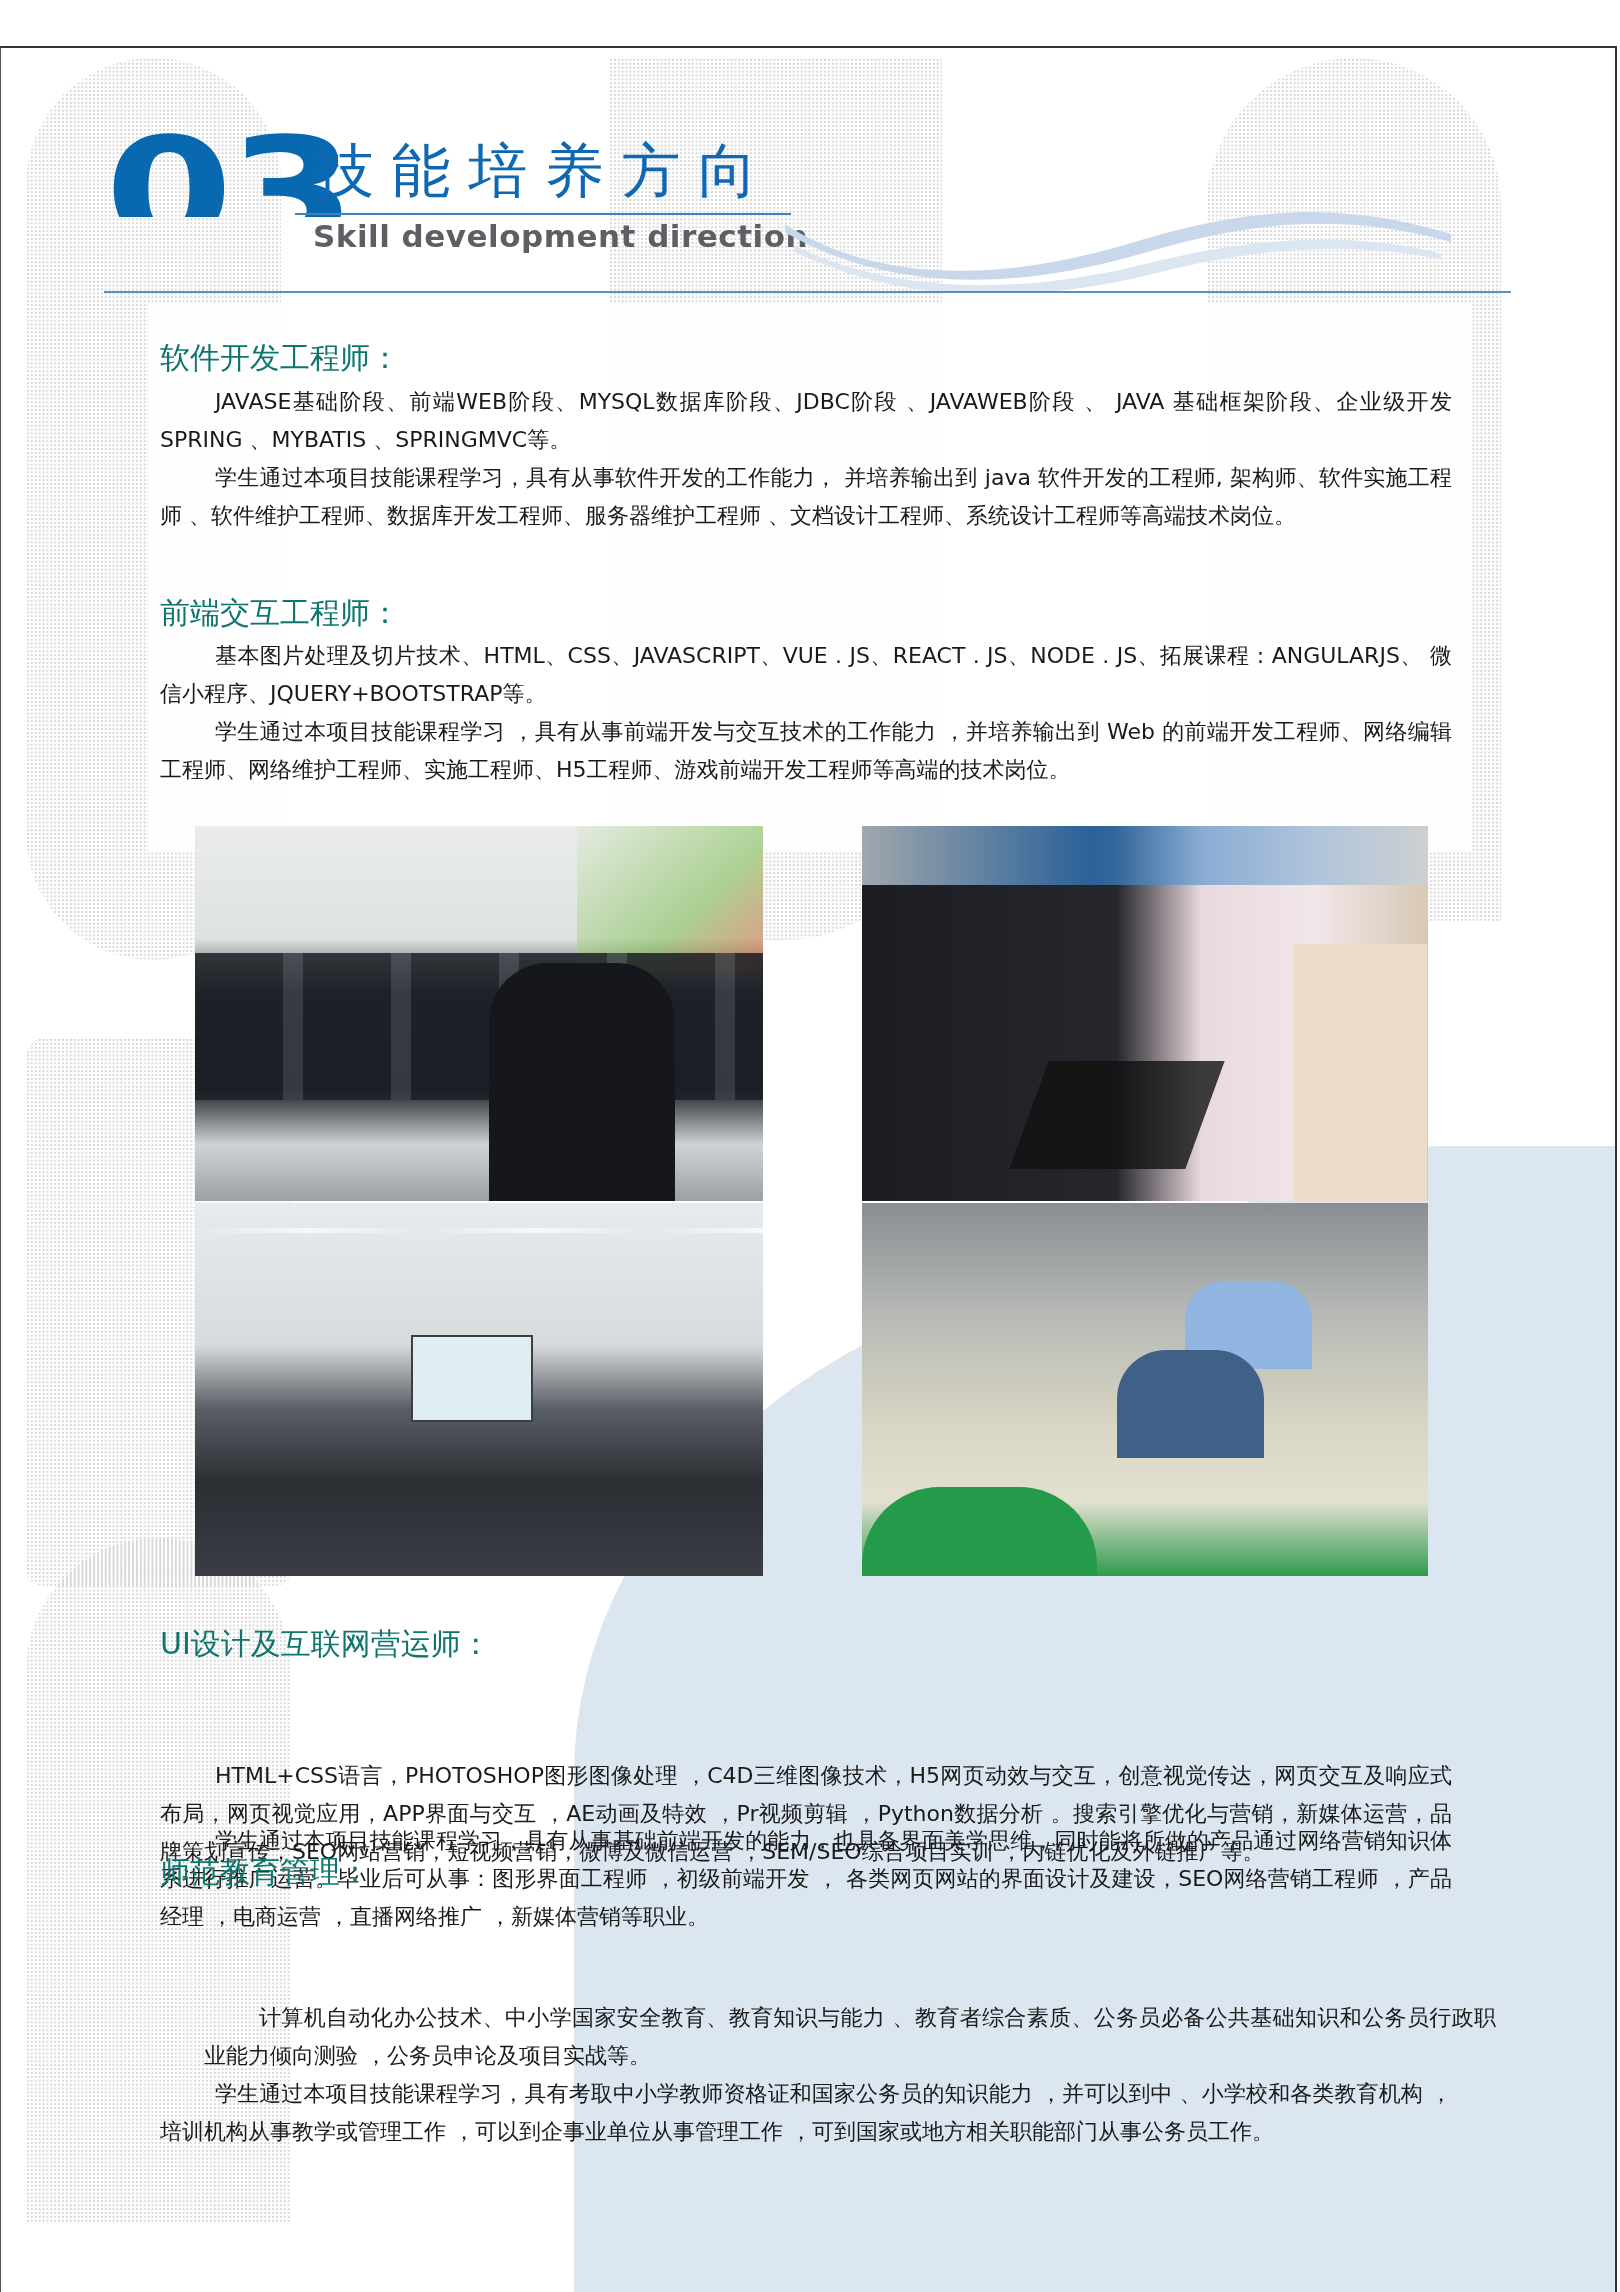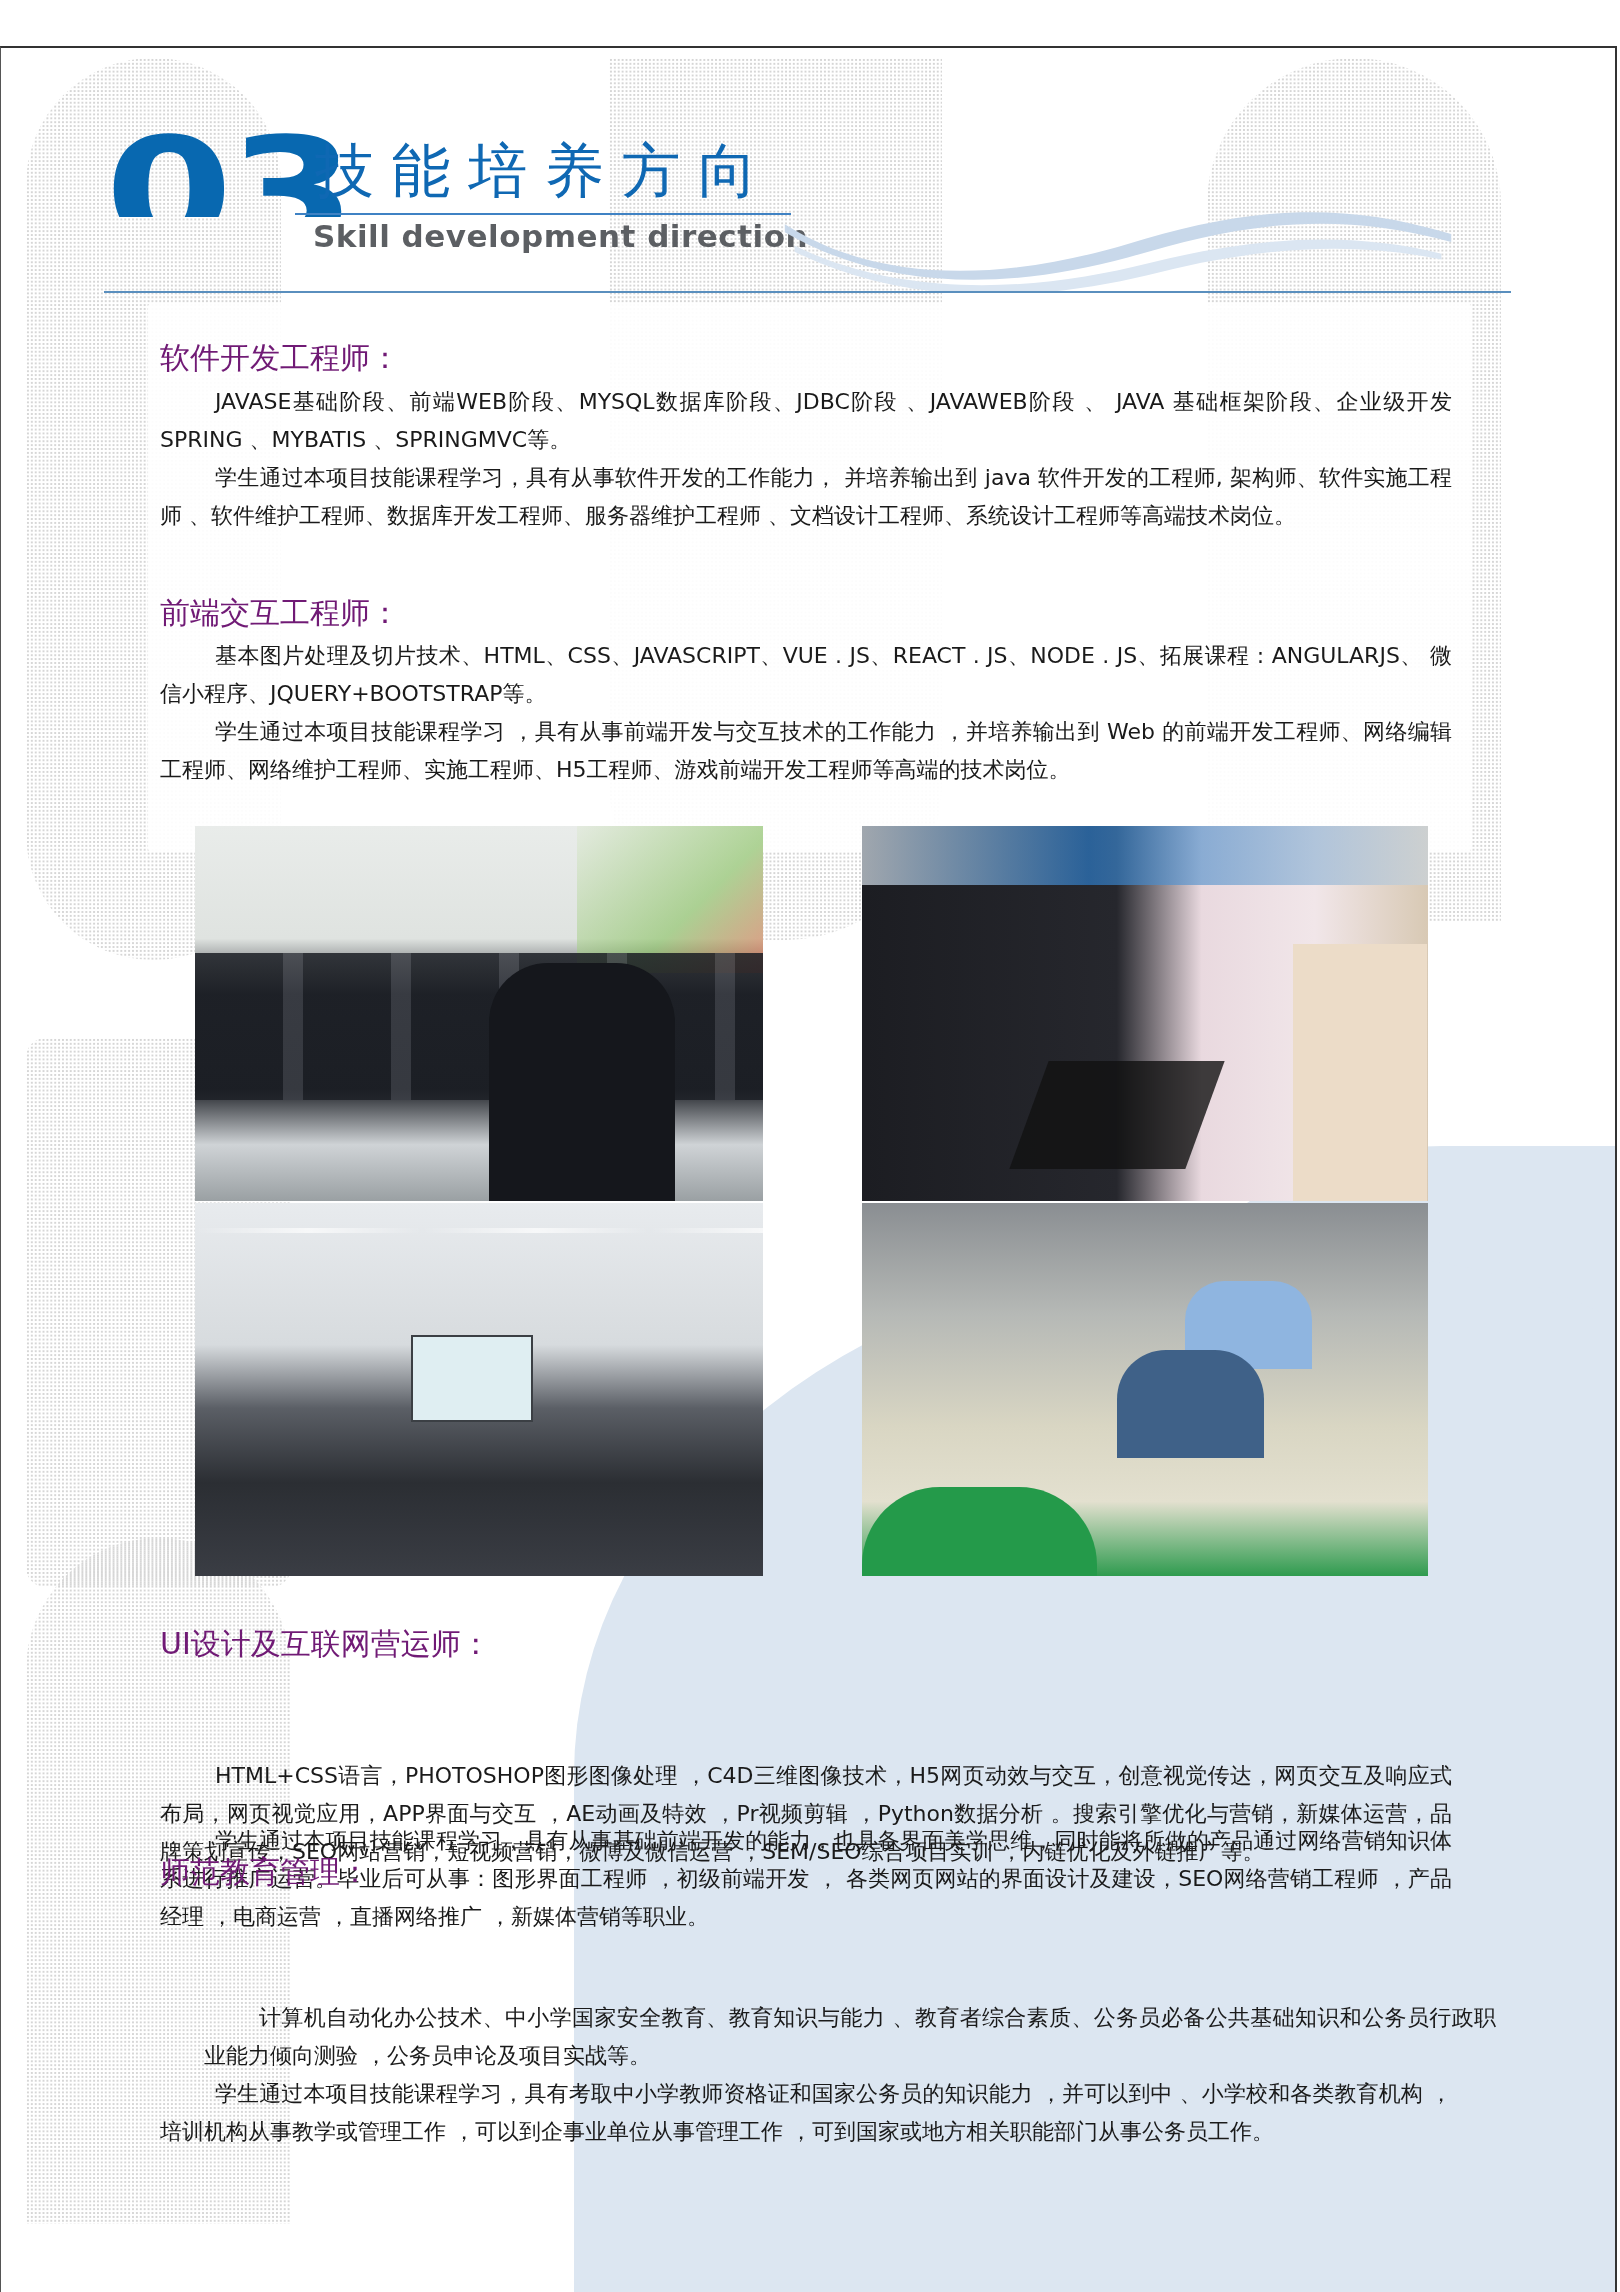--- a/index.html
+++ b/index.html
@@ -24,21 +24,21 @@
                 font-family:"DejaVu Sans", sans-serif; font-weight:bold; font-size:147px; line-height:147px;
                 color:#0868b0; letter-spacing:-3.9px; transform:scaleX(1.25); transform-origin:left top; }
   .header-title { position:absolute; left:314px; top:86px; font-family:"DejaVu Serif", serif; font-weight:normal;
                   font-size:59px; letter-spacing:17.6px; color:#0f68b3; line-height:74px; }
   .header-underline { position:absolute; left:294px; top:165px; width:496px; height:2px; background:#3f82c4; }
   .header-sub { position:absolute; left:312px; top:170px; font-family:"DejaVu Sans", sans-serif; font-weight:bold;
                 font-size:31px; color:#5c5f63; letter-spacing:0.5px; }
   .swoosh { position:absolute; left:774px; top:137px; width:686px; height:108px; }
   .long-rule { position:absolute; left:103px; top:243px; width:1407px; height:2px; background:#5a8fbe; }
 
-  .sec-h { position:absolute; left:159px; font-size:30px; color:#701a75; font-family:"DejaVu Sans", sans-serif; }
+  .sec-h { position:absolute; left:159px; font-size:30px; color:#0f766e; font-family:"DejaVu Sans", sans-serif; }
   .para { position:absolute; left:159px; width:1292px; font-size:22px; line-height:38px; color:#1a1a1a;
           text-align:justify; text-indent:55px; }
   .photo { position:absolute; overflow:hidden; }
 </style>
 </head>
 <body>
 
 <div class="page">
 
   <div class="dots wm1"></div>

